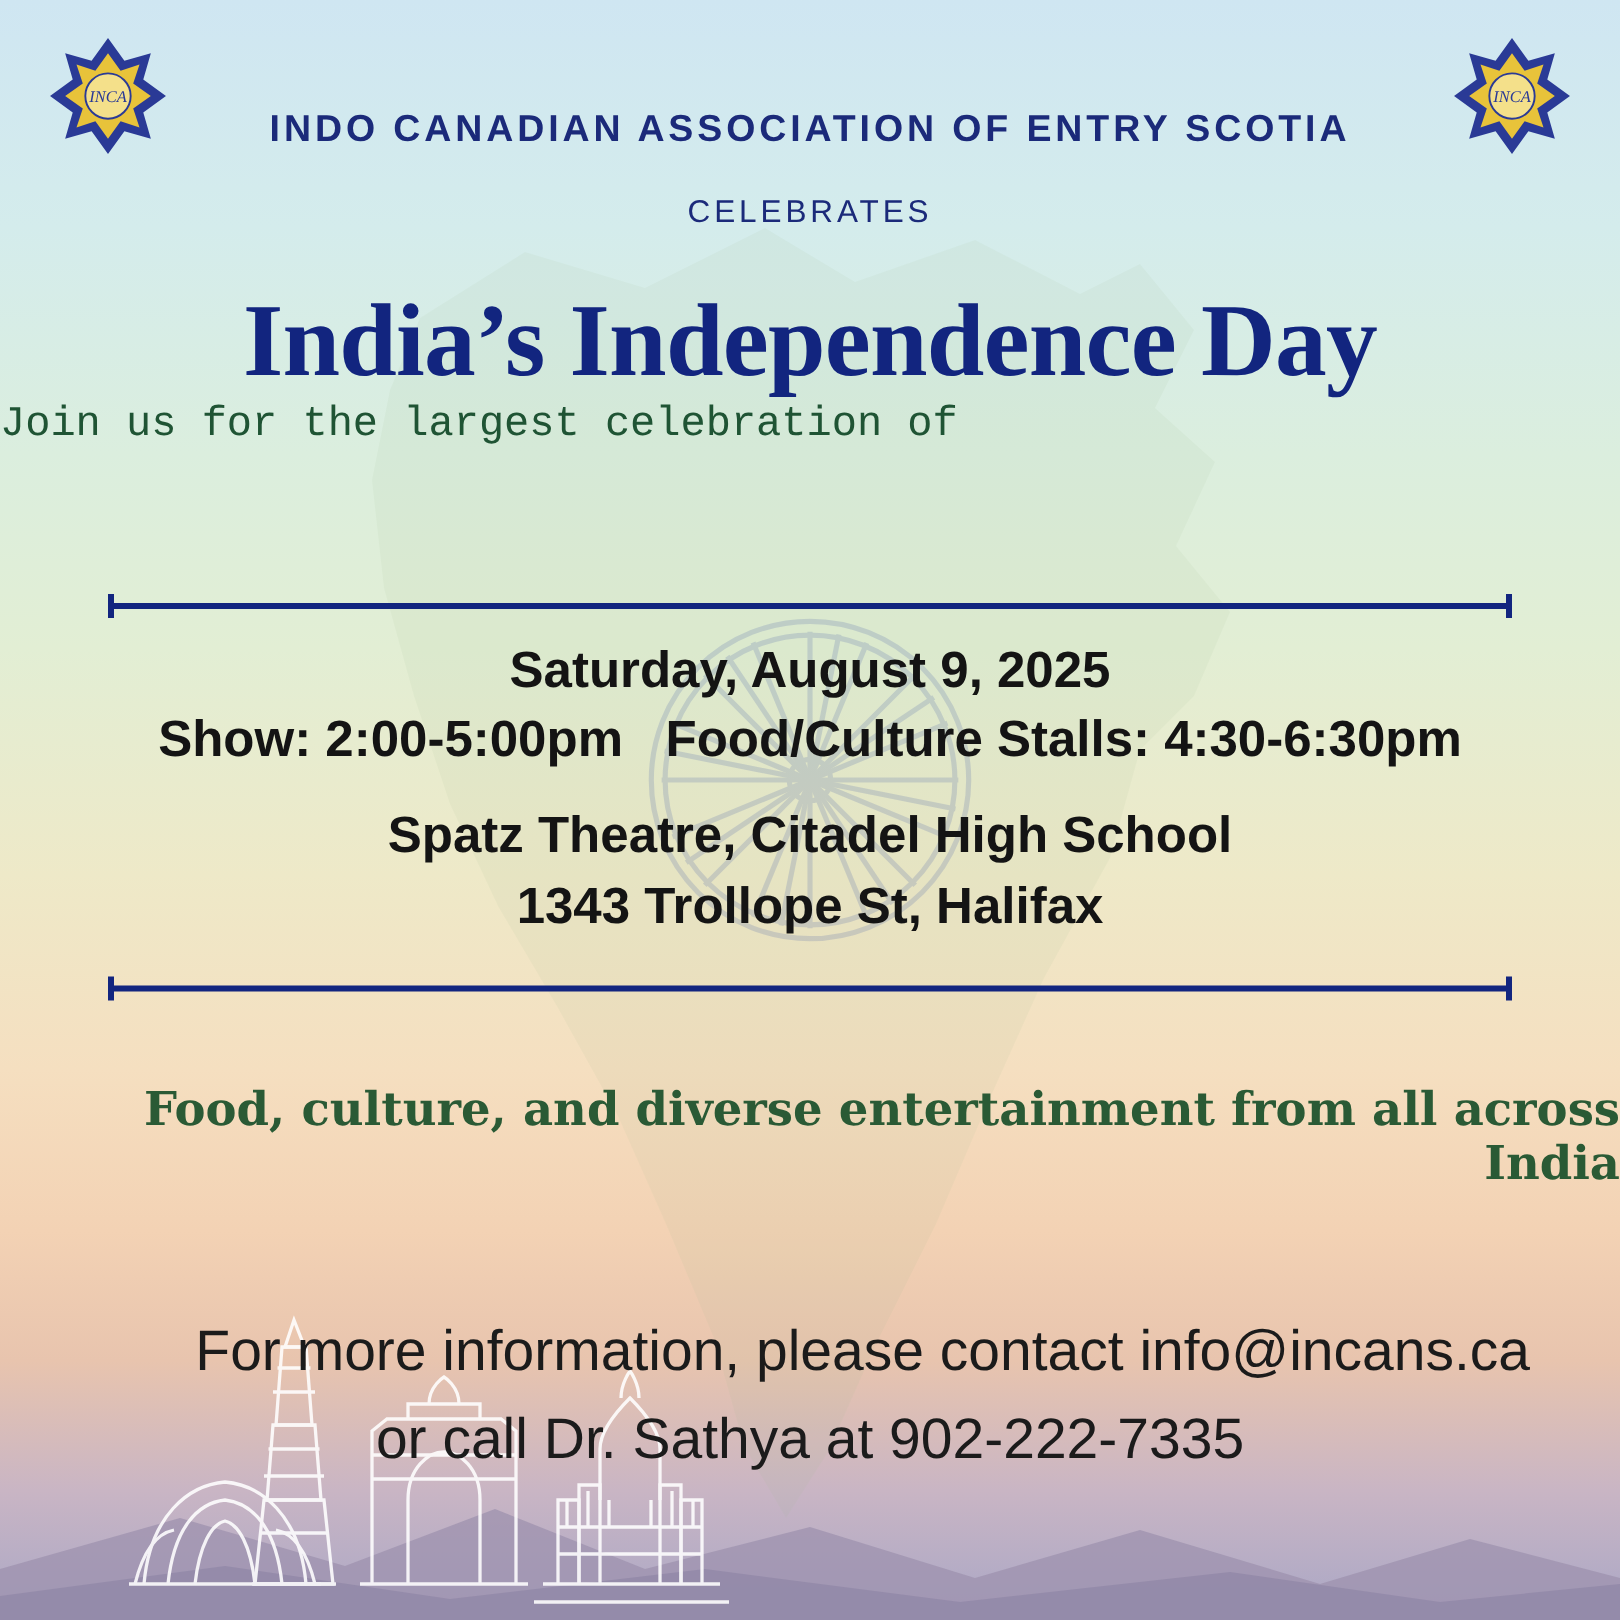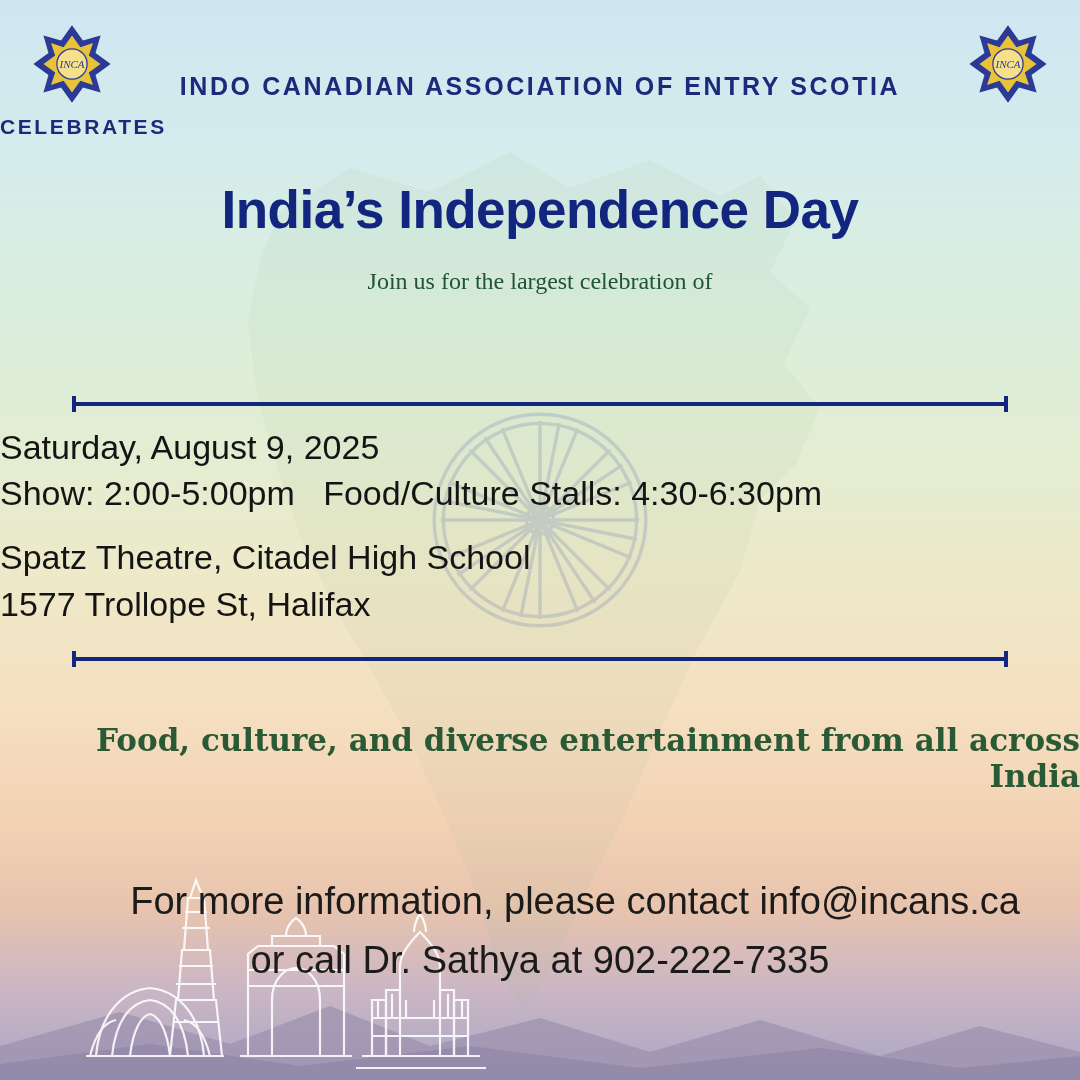--- a/index.html
+++ b/index.html
@@ -98,51 +98,52 @@
     left: 0;
     width: 1080px;
     text-align: center;
     font-size: 25px;
     font-weight: bold;
     letter-spacing: 2.6px;
     color: #1b2a7a;
   }
   .celebrates {
     position: absolute;
-    top: 115px;
-    left: 0;
-    width: 1080px;
+    top: 130px;
+    left: 0;
+    width: 1080px;
+    text-align: center;
     font-size: 21px;
-    font-weight: bold;
+    font-weight: normal;
     letter-spacing: 2.6px;
     color: #1b2a7a;
   }
 
   .headline {
     position: absolute;
     top: 147px;
     left: 0;
     width: 1080px;
     text-align: center;
-    font-family: Liberation Sans, sans-serif;
-    font-weight: bold;
-    font-size: 53px;
+    font-family: Liberation Serif, serif;
+    font-weight: bold;
+    font-size: 69px;
     line-height: 1;
     color: #12257f;
     letter-spacing: -0.5px;
   }
 
   .subhead {
     position: absolute;
     top: 266px;
     left: 0;
     width: 1080px;
-    text-align: center;
-    font-family: Liberation Serif, serif;
-    font-size: 24px;
+    text-align: left;
+    font-family: Liberation Mono, monospace;
+    font-size: 28px;
     line-height: 1.25;
     color: #1f5434;
   }
 
   .rule {
     position: absolute;
     left: 72px;
     width: 936px;
     height: 4px;
     background: #12257f;
@@ -158,23 +159,23 @@
   .rule::before { left: 0; }
   .rule::after { right: 0; }
   .rule-top { top: 402px; }
   .rule-bottom { top: 657px; }
 
   .details {
     position: absolute;
     top: 424px;
     left: 0;
     width: 1080px;
-    text-align: left;
+    text-align: center;
     color: #141414;
-    font-weight: normal;
+    font-weight: bold;
     font-size: 34px;
     line-height: 1.36;
   }
   .details .venue-block {
     margin-top: 18px;
   }
 
   .tagline {
     position: absolute;
     top: 722px;
@@ -332,21 +333,21 @@
       <div>Join us for the largest celebration of</div>
     </div>
 
     <div class="rule rule-top"></div>
 
     <div class="details">
       <div>Saturday, August 9, 2025</div>
       <div>Show: 2:00-5:00pm&nbsp;&nbsp; Food/Culture Stalls: 4:30-6:30pm</div>
       <div class="venue-block">
         <div>Spatz Theatre, Citadel High School</div>
-        <div>1577 Trollope St, Halifax</div>
+        <div>1343 Trollope St, Halifax</div>
       </div>
     </div>
 
     <div class="rule rule-bottom"></div>
 
     <div class="tagline">Food, culture, and diverse entertainment from all across India</div>
 
     <div class="contact">
       <span class="line1">For more information, please contact info@incans.ca</span>
       <span class="line2">or call Dr. Sathya at 902-222-7335</span>

